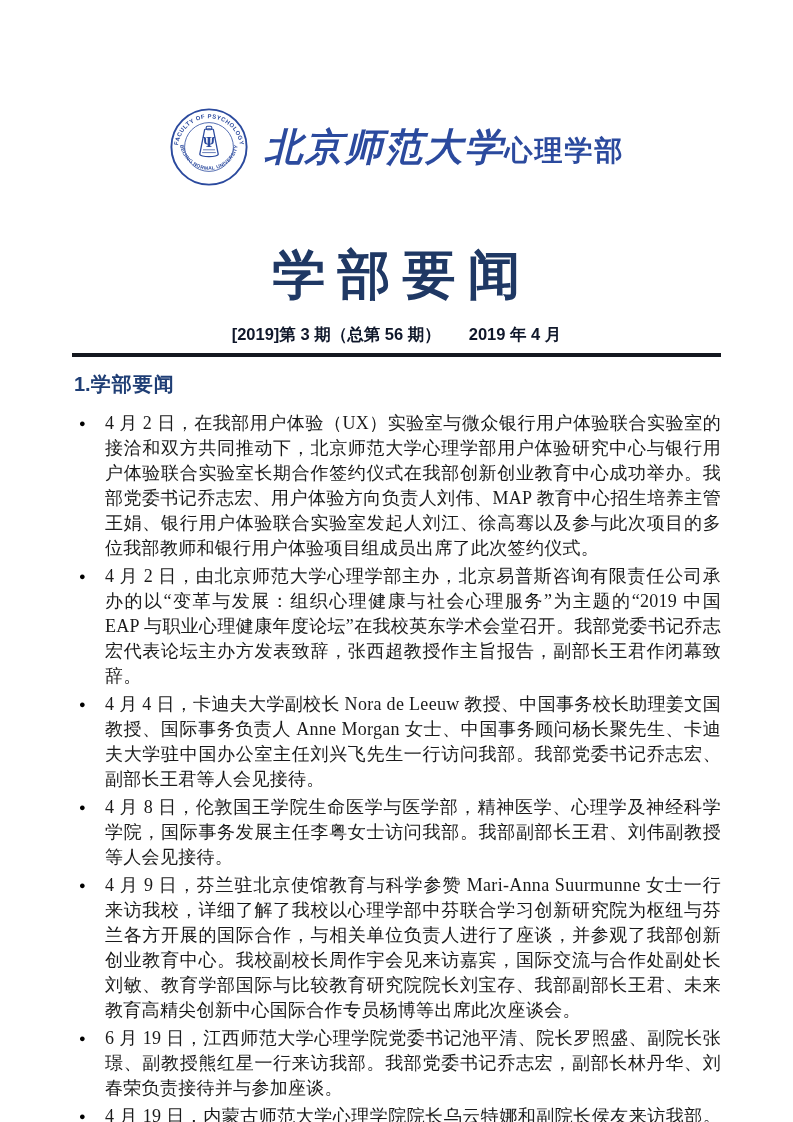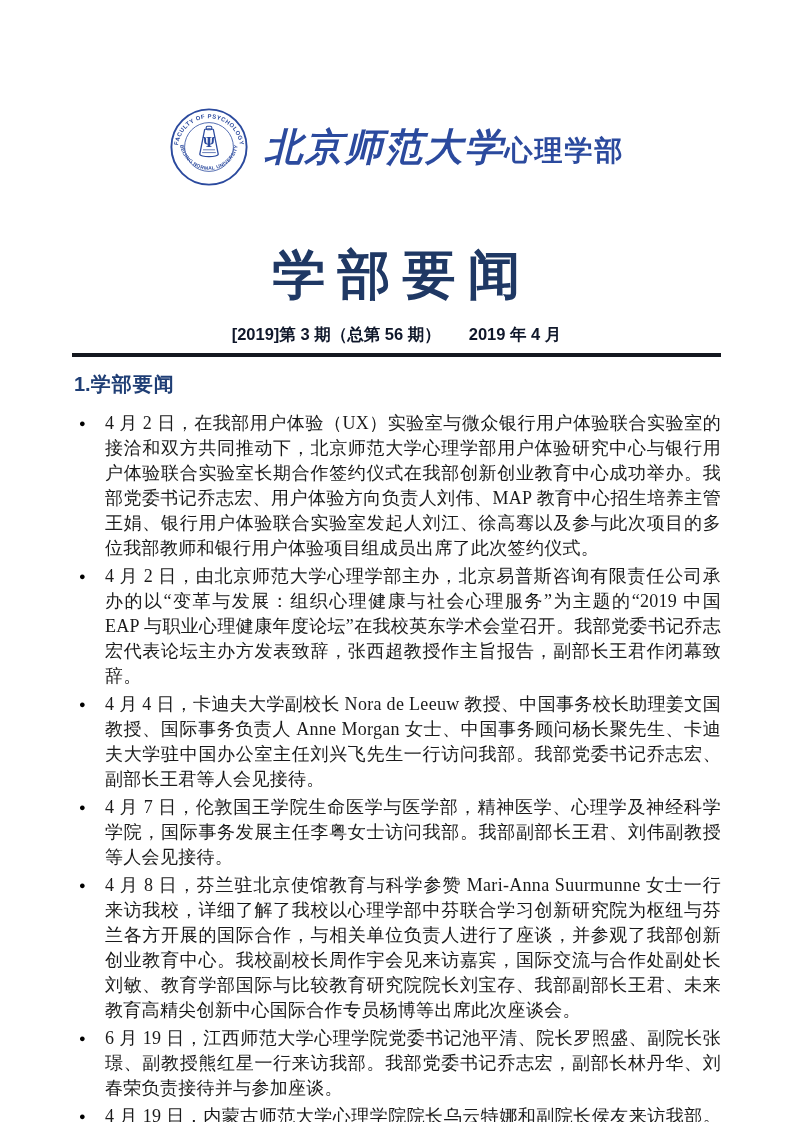--- a/index.html
+++ b/index.html
@@ -149,25 +149,25 @@
       <li>
         <span class="bullet-marker">●</span>
         <p>4 月 2 日，由北京师范大学心理学部主办，北京易普斯咨询有限责任公司承办的以“变革与发展：组织心理健康与社会心理服务”为主题的“2019 中国 EAP 与职业心理健康年度论坛”在我校英东学术会堂召开。我部党委书记乔志宏代表论坛主办方发表致辞，张西超教授作主旨报告，副部长王君作闭幕致辞。</p>
       </li>
       <li>
         <span class="bullet-marker">●</span>
         <p>4 月 4 日，卡迪夫大学副校长 Nora de Leeuw 教授、中国事务校长助理姜文国教授、国际事务负责人 Anne Morgan 女士、中国事务顾问杨长聚先生、卡迪夫大学驻中国办公室主任刘兴飞先生一行访问我部。我部党委书记乔志宏、副部长王君等人会见接待。</p>
       </li>
       <li>
         <span class="bullet-marker">●</span>
-        <p>4 月 7 日，伦敦国王学院生命医学与医学部，精神医学、心理学及神经科学学院，国际事务发展主任李粤女士访问我部。我部副部长王君、刘伟副教授等人会见接待。</p>
+        <p>4 月 8 日，伦敦国王学院生命医学与医学部，精神医学、心理学及神经科学学院，国际事务发展主任李粤女士访问我部。我部副部长王君、刘伟副教授等人会见接待。</p>
       </li>
       <li>
         <span class="bullet-marker">●</span>
-        <p>4 月 8 日，芬兰驻北京使馆教育与科学参赞 Mari-Anna Suurmunne 女士一行来访我校，详细了解了我校以心理学部中芬联合学习创新研究院为枢纽与芬兰各方开展的国际合作，与相关单位负责人进行了座谈，并参观了我部创新创业教育中心。我校副校长周作宇会见来访嘉宾，国际交流与合作处副处长刘敏、教育学部国际与比较教育研究院院长刘宝存、我部副部长王君、未来教育高精尖创新中心国际合作专员杨博等出席此次座谈会。</p>
+        <p>4 月 9 日，芬兰驻北京使馆教育与科学参赞 Mari-Anna Suurmunne 女士一行来访我校，详细了解了我校以心理学部中芬联合学习创新研究院为枢纽与芬兰各方开展的国际合作，与相关单位负责人进行了座谈，并参观了我部创新创业教育中心。我校副校长周作宇会见来访嘉宾，国际交流与合作处副处长刘敏、教育学部国际与比较教育研究院院长刘宝存、我部副部长王君、未来教育高精尖创新中心国际合作专员杨博等出席此次座谈会。</p>
       </li>
       <li>
         <span class="bullet-marker">●</span>
         <p>6 月 19 日，江西师范大学心理学院党委书记池平清、院长罗照盛、副院长张璟、副教授熊红星一行来访我部。我部党委书记乔志宏，副部长林丹华、刘春荣负责接待并与参加座谈。</p>
       </li>
       <li>
         <span class="bullet-marker">●</span>
         <p>4 月 19 日，内蒙古师范大学心理学院院长乌云特娜和副院长侯友来访我部。我部党委书记乔志宏，副部长林丹华、刘春荣接待了来宾并参与座谈。</p>
       </li>
 

